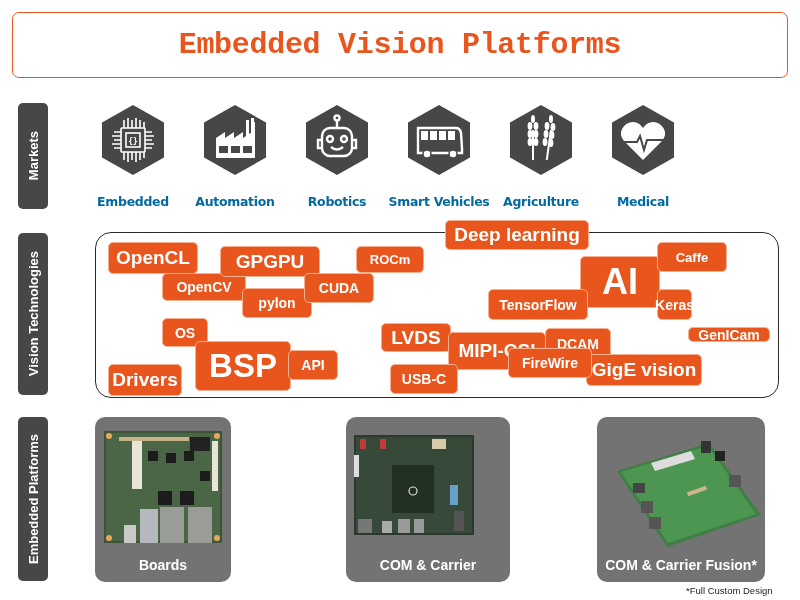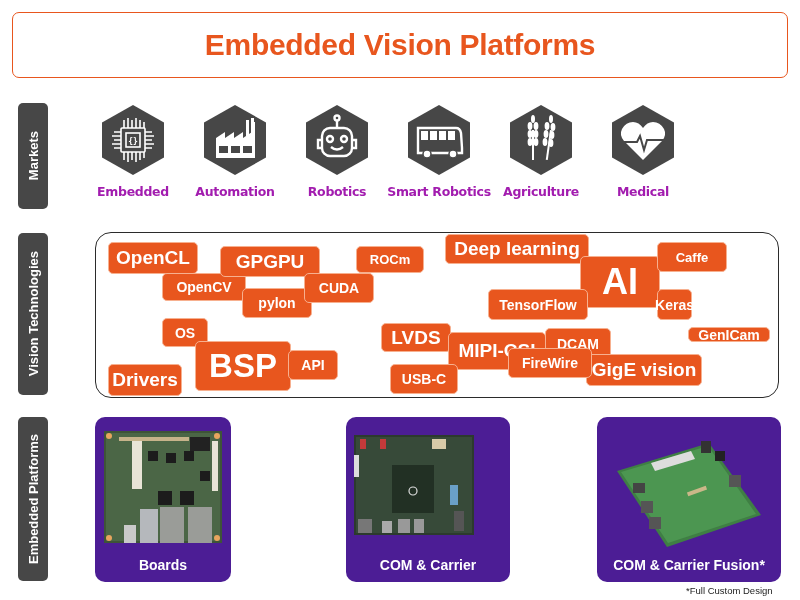--- a/index.html
+++ b/index.html
@@ -5,21 +5,21 @@
   * { box-sizing: border-box; margin: 0; padding: 0; }
   html, body { width: 800px; height: 600px; background: #ffffff; overflow: hidden; }
   body { position: relative; font-family: "Liberation Sans", sans-serif; }
 
   .title-box {
     position: absolute; left: 12px; top: 12px; width: 776px; height: 66px;
     border: 1.5px solid #e8561e; border-radius: 7px; background: #fff;
     display: flex; align-items: center; justify-content: center;
   }
   .title-box h1 {
-    font-family: Liberation Sans, sans-serif; font-weight: bold;
+    font-family: Liberation Mono, monospace; font-weight: bold;
     font-size: 30px; color: #e8561e; letter-spacing: -0.3px;
   }
 
   .side-label {
     position: absolute; left: 18px; width: 30px; background: #474747;
     border-radius: 5px; display: flex; align-items: center; justify-content: center;
   }
   .side-label span {
     writing-mode: vertical-rl; transform: rotate(180deg);
     color: #fff; font-weight: bold; font-size: 13px; white-space: nowrap;
@@ -29,36 +29,36 @@
   #label-vision { top: 233px; height: 162px; }
   #label-platforms { top: 417px; height: 164px; }
 
   .markets { position: absolute; left: 88px; top: 104px; width: 710px; height: 100px; }
   .market {
     position: absolute; width: 90px; top: 0;
     display: flex; flex-direction: column; align-items: center;
   }
   .hex { width: 66px; height: 72px; }
   .market-label {
-    margin-top: 8px; font-size: 12.5px; font-weight: bold; color: #a21caf;
+    margin-top: 18px; font-size: 12.5px; font-weight: bold; color: #0369a1;
     font-family: "DejaVu Sans", sans-serif; white-space: nowrap; letter-spacing: -0.3px;
   }
 
   .vision-box {
     position: absolute; left: 95px; top: 232px; width: 684px; height: 166px;
     border: 1.5px solid #2b2b2b; border-radius: 16px; background: #fff;
   }
   .tag {
     position: absolute; background: #e8561e; color: #fff; font-weight: bold;
     border-radius: 5px; border: 1px solid #f7b08f;
     display: flex; align-items: center; justify-content: center;
     font-family: "Liberation Sans", sans-serif; white-space: nowrap;
   }
   .platform {
-    position: absolute; top: 417px; height: 165px; background: #4c1d95;
+    position: absolute; top: 417px; height: 165px; background: #737373;
     border-radius: 10px; display: flex; flex-direction: column; align-items: center;
   }
   .platform-label {
     position: absolute; bottom: 9px; left: 0; right: 0; text-align: center;
     color: #fff; font-weight: bold; font-size: 14px; font-family: "Liberation Sans", sans-serif;
   }
   .board-img { position: absolute; }
   .footnote {
     position: absolute; left: 686px; top: 585px; font-size: 9.5px; color: #222;
     font-family: "Liberation Sans", sans-serif;
@@ -131,21 +131,21 @@
     <svg class="hex" viewBox="0 0 66 72">
       <polygon points="33,1 64,18.5 64,53.5 33,71 2,53.5 2,18.5" fill="#474747"></polygon>
       <path d="M12 24h38q4 0 5 5l1 15v5H12z" fill="none" stroke="#fff" stroke-width="2.4"></path>
       <rect x="15" y="27" width="7" height="9" fill="#fff"></rect>
       <rect x="24" y="27" width="7" height="9" fill="#fff"></rect>
       <rect x="33" y="27" width="7" height="9" fill="#fff"></rect>
       <rect x="42" y="27" width="7" height="9" fill="#fff"></rect>
       <circle cx="21" cy="50" r="4" fill="#fff" stroke="#474747" stroke-width="1.5"></circle>
       <circle cx="47" cy="50" r="4" fill="#fff" stroke="#474747" stroke-width="1.5"></circle>
     </svg>
-    <div class="market-label">Smart Robotics</div>
+    <div class="market-label">Smart Vehicles</div>
   </div>
 
   <div class="market" style="left:510px">
     <svg class="hex" viewBox="0 0 66 72">
       <polygon points="33,1 64,18.5 64,53.5 33,71 2,53.5 2,18.5" fill="#474747"></polygon>
       <path d="M33 56L14 37q-5-6-2-12 4-7 11-7 6 0 10 6 4-6 10-6 7 0 11 7 3 6-2 12z" fill="#fff"></path>
       <path d="M12 38h15l3-6 4 14 3-10h17" stroke="#474747" stroke-width="2" fill="none"></path>
     </svg>
     <div class="market-label">Medical</div>
   </div>
@@ -184,21 +184,21 @@
 <div class="tag" style="left:220px;top:246px;width:100px;height:31px;font-size:19px;">GPGPU</div>
 <div class="tag" style="left:242px;top:288px;width:70px;height:30px;font-size:14px;">pylon</div>
 <div class="tag" style="left:304px;top:273px;width:70px;height:30px;font-size:14px;">CUDA</div>
 <div class="tag" style="left:356px;top:246px;width:68px;height:27px;font-size:13px;">ROCm</div>
 
 <div class="tag" style="left:162px;top:318px;width:46px;height:29px;font-size:14px;">OS</div>
 <div class="tag" style="left:108px;top:364px;width:74px;height:32px;font-size:19px;">Drivers</div>
 <div class="tag" style="left:195px;top:341px;width:96px;height:50px;font-size:33px;">BSP</div>
 <div class="tag" style="left:288px;top:350px;width:50px;height:30px;font-size:14px;">API</div>
 
-<div class="tag" style="left:445px;top:234px;width:144px;height:30px;font-size:19px;">Deep learning</div>
+<div class="tag" style="left:445px;top:220px;width:144px;height:30px;font-size:19px;">Deep learning</div>
 <div class="tag" style="left:580px;top:256px;width:80px;height:52px;font-size:36px;">AI</div>
 <div class="tag" style="left:657px;top:242px;width:70px;height:30px;font-size:13px;">Caffe</div>
 <div class="tag" style="left:488px;top:289px;width:100px;height:31px;font-size:14px;">TensorFlow</div>
 <div class="tag" style="left:657px;top:289px;width:35px;height:31px;font-size:14px;">Keras</div>
 
 <div class="tag" style="left:381px;top:323px;width:70px;height:29px;font-size:19px;">LVDS</div>
 <div class="tag" style="left:448px;top:332px;width:98px;height:38px;font-size:19px;">MIPI-CSI</div>
 <div class="tag" style="left:545px;top:328px;width:66px;height:31px;font-size:14px;">DCAM</div>
 <div class="tag" style="left:688px;top:327px;width:82px;height:15px;font-size:14px;">GenICam</div>
 <div class="tag" style="left:390px;top:364px;width:68px;height:30px;font-size:14px;">USB-C</div>
@@ -244,21 +244,21 @@
     <rect x="96" y="50" width="8" height="20" fill="#6aa0c8"></rect>
     <rect x="4" y="84" width="14" height="14" fill="#777"></rect>
     <rect x="28" y="86" width="10" height="12" fill="#aaa"></rect>
     <rect x="44" y="84" width="12" height="14" fill="#999"></rect>
     <rect x="60" y="84" width="10" height="14" fill="#999"></rect>
     <rect x="100" y="76" width="10" height="20" fill="#555"></rect>
   </svg>
   <div class="platform-label">COM &amp; Carrier</div>
 </div>
 
-<div class="platform" style="left:597px;width:184px;">
+<div class="platform" style="left:597px;width:168px;">
   <svg class="board-img" style="left:14px;top:14px;" width="160" height="118" viewBox="0 0 160 118">
     <polygon points="6,40 98,12 150,84 56,116" fill="#3f7f44"></polygon>
     <polygon points="10,41 97,15 145,83 57,112" fill="#4c9651"></polygon>
     <polygon points="40,32 80,20 84,28 44,40" fill="#ddd"></polygon>
     <rect x="22" y="52" width="12" height="10" fill="#444"></rect>
     <rect x="30" y="70" width="12" height="12" fill="#555"></rect>
     <rect x="38" y="86" width="12" height="12" fill="#555"></rect>
     <rect x="118" y="44" width="12" height="12" fill="#555"></rect>
     <rect x="90" y="10" width="10" height="12" fill="#333"></rect>
     <rect x="104" y="20" width="10" height="10" fill="#222"></rect>

